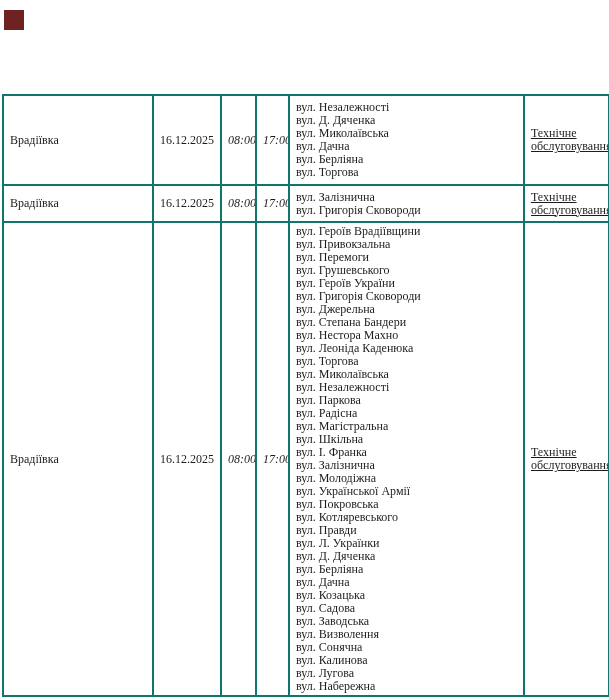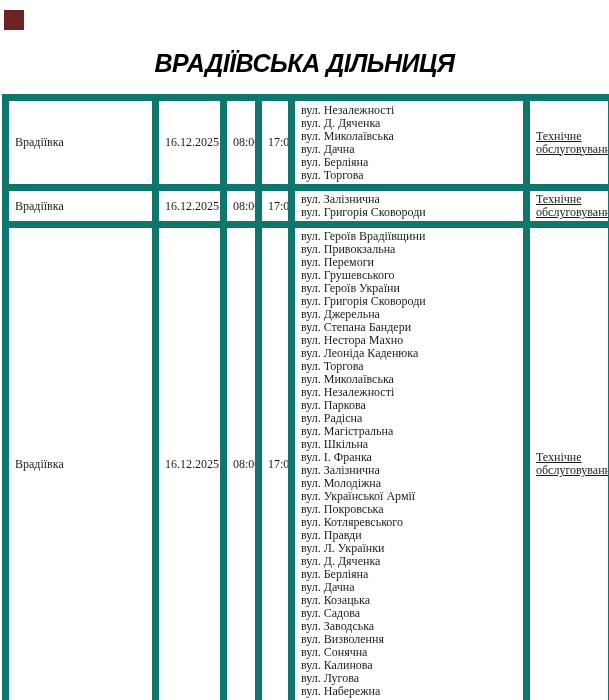--- a/index.html
+++ b/index.html
@@ -41,21 +41,21 @@
   }
   table.schedule {
     position: absolute;
     top: 94px;
     left: 2px;
     width: 606px;
     border-collapse: collapse;
     table-layout: fixed;
   }
   table.schedule td {
-    border: 7px solid #0f766e;
+    border: 2px solid #0f766e;
     vertical-align: middle;
     font-size: 12px;
     line-height: 13px;
     padding: 2px 2px 2px 6px;
     overflow: hidden;
     color: #1c1c1c;
   }
   col.c-settlement { width: 150px; }
   col.c-date       { width: 68px; }
   col.c-start      { width: 35px; }
@@ -67,37 +67,37 @@
   tr.row-2 { height: 37px; }
   tr.row-3 { height: 473px; }
 
   td.streets-cell {
     white-space: pre-line;
     padding-left: 5px;
   }
   td.time-cell {
     text-align: center;
     padding: 2px 0;
+    font-style: italic;
   }
   td.reason-cell {
     font-size: 11.5px;
     line-height: 13.5px;
     padding-left: 4px;
     padding-right: 0;
     text-decoration: underline;
   }
 </style>
 </head>
 <body>
 
 <div class="page">
 
   <div class="corner-square"></div>
 
-  <h1 class="title">ВРАДІЇВСЬКА ДІЛЬНИЦЯ</h1>
 
   <table class="schedule">
     <colgroup>
       <col class="c-settlement">
       <col class="c-date">
       <col class="c-start">
       <col class="c-end">
       <col class="c-streets">
       <col class="c-reason">
     </colgroup>

